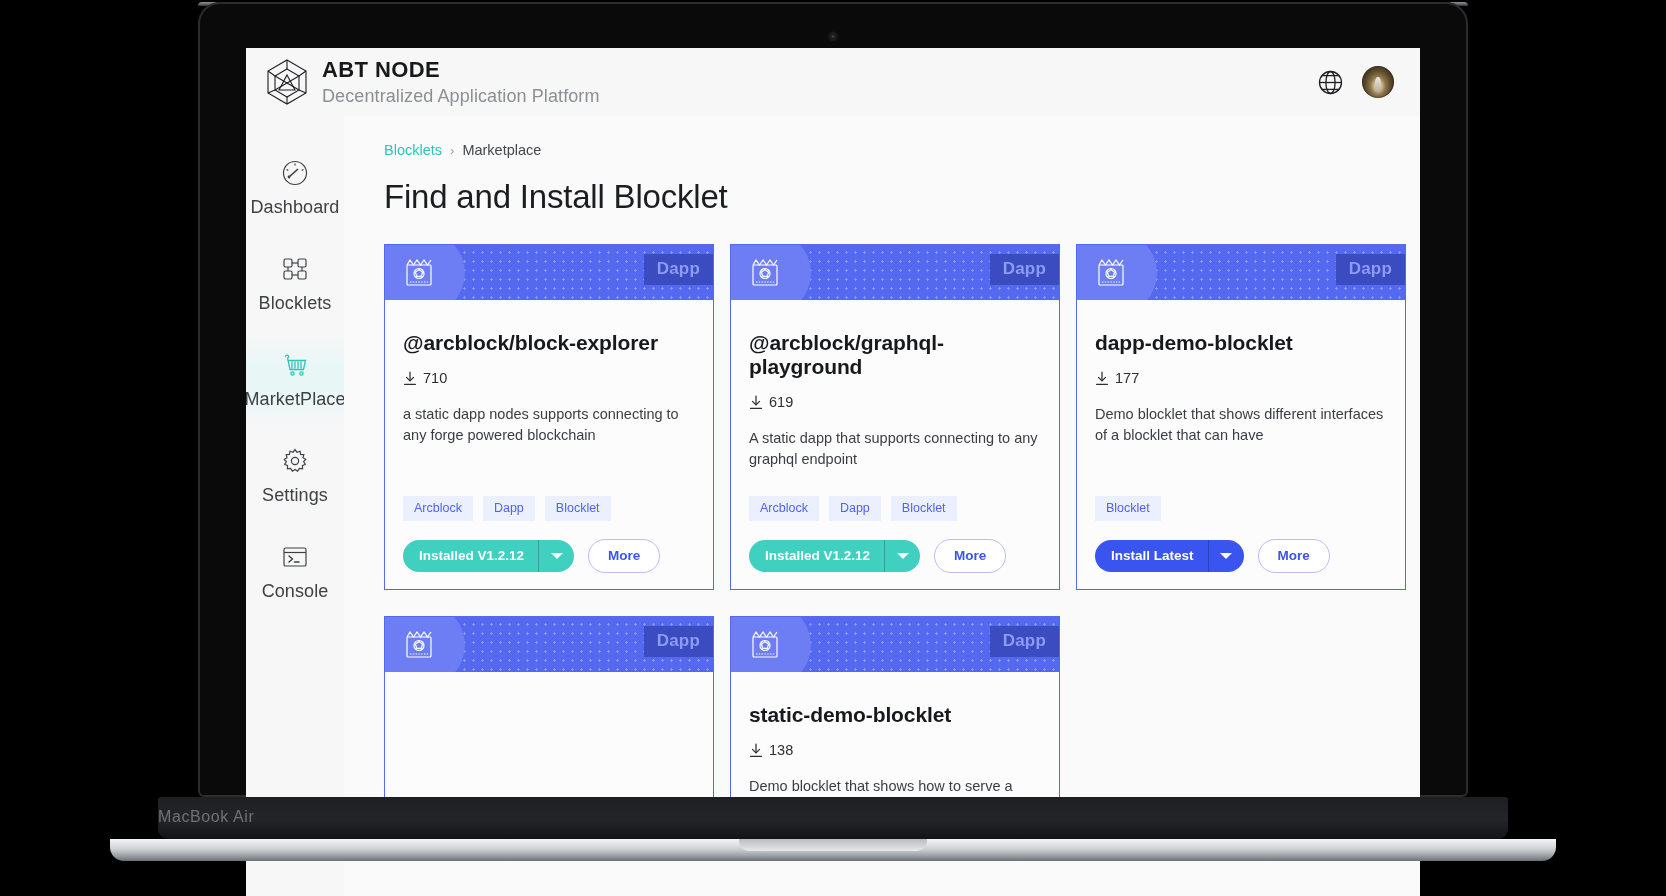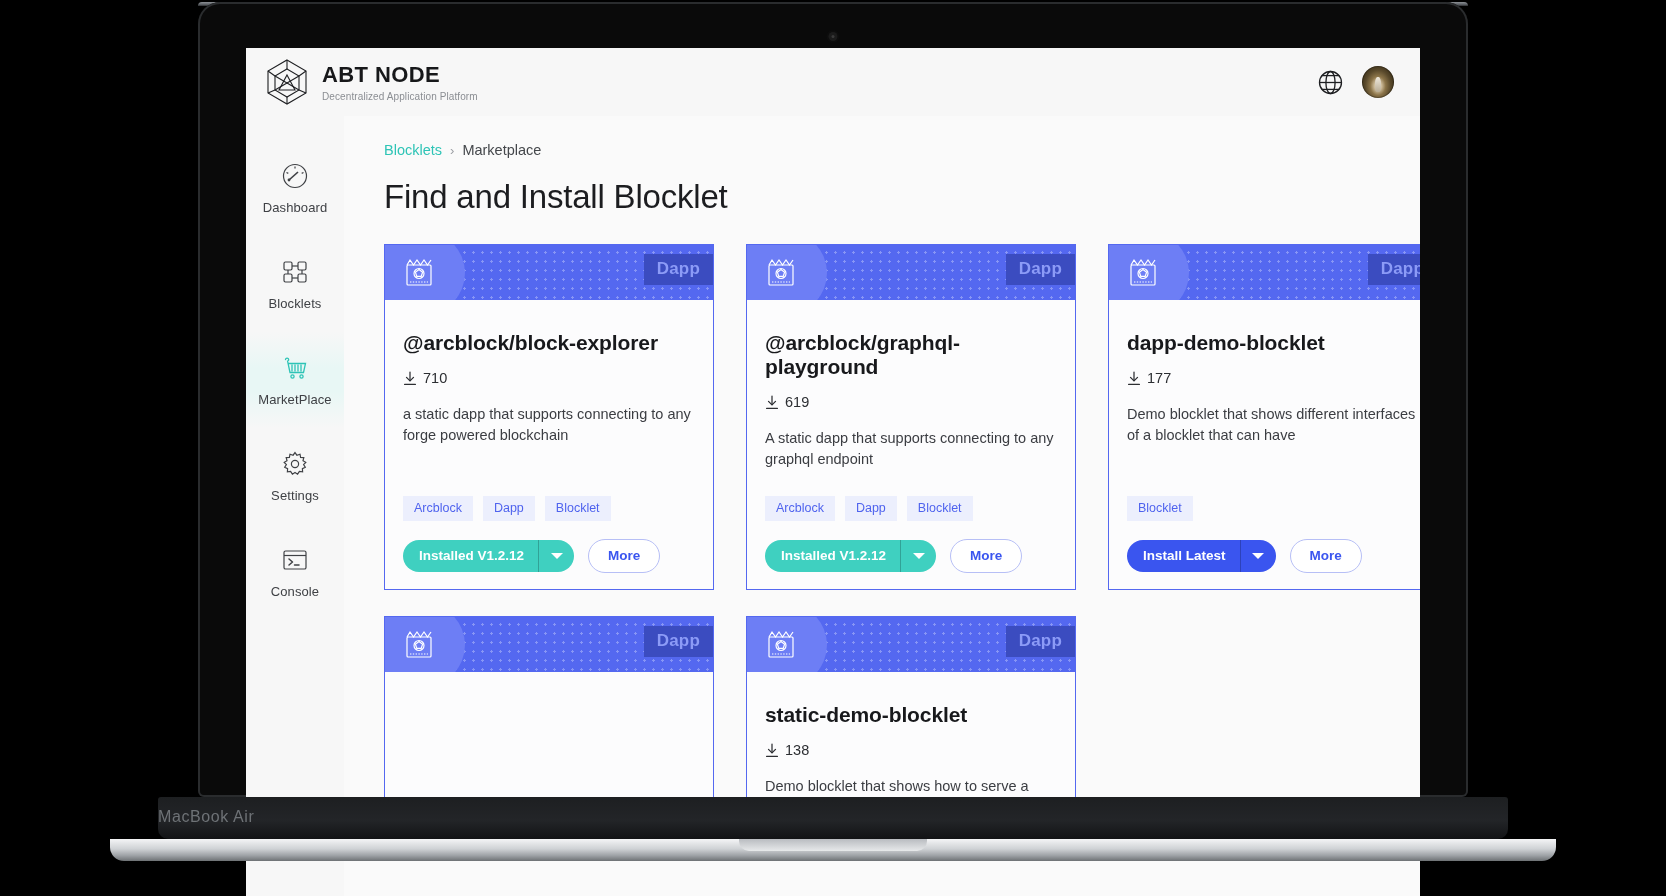--- a/index.html
+++ b/index.html
@@ -71,21 +71,21 @@
     height: 68px; background: #f7f7f7;
     display: flex; align-items: center; padding: 0 26px 0 18px;
     flex: 0 0 68px;
   }
   .brand { display: flex; align-items: center; gap: 12px; }
   .brand-mark { width: 46px; height: 50px; flex: 0 0 46px; }
   .brand-text .title {
     font-size: 22px; font-weight: bold; color: #17181a; letter-spacing: .4px; line-height: 1.15;
   }
   .brand-text .subtitle {
-    font-size: 10px; color: #8b8e93; margin-top: 3px; letter-spacing: .1px;
+    font-size: 18px; color: #8b8e93; margin-top: 3px; letter-spacing: .1px;
   }
   .topbar-spacer { flex: 1; }
   .topbar-actions { display: flex; align-items: center; gap: 18px; }
   .globe-icon { width: 27px; height: 27px; cursor: pointer; }
   .avatar {
     width: 32px; height: 32px; border-radius: 50%;
     background:
       radial-gradient(ellipse at 50% 62%, #efe7d8 0%, #cdbb99 16%, #8a7348 34%, #5a4a2c 56%, #3c3019 78%, #2a2113 100%);
     box-shadow: inset 0 0 0 1px rgba(0,0,0,.25);
     cursor: pointer; position: relative; overflow: hidden;
@@ -101,21 +101,21 @@
   
   .sidebar {
     width: 98px; flex: 0 0 98px; background: #f7f7f7;
     padding-top: 24px; display: flex; flex-direction: column; align-items: stretch;
   }
   .nav-item {
     height: 96px; display: flex; flex-direction: column;
     align-items: center; justify-content: center; gap: 9px;
     cursor: pointer; position: relative;
   }
-  .nav-item .nav-label { font-size: 13px; color: #3f4145; letter-spacing: .1px; }
+  .nav-item .nav-label { font-size: 18px; color: #3f4145; letter-spacing: .1px; }
   .nav-item.active { background: linear-gradient(180deg, rgba(230,248,246,0) 0%, #e8f7f5 38%, #e8f7f5 62%, rgba(230,248,246,0) 100%); }
   .nav-icon { width: 30px; height: 30px; display: block; }
 
   
   .content {
     flex: 1; background: #fafafa; padding: 26px 0 0 0;
     overflow: hidden; position: relative;
   }
   .content-inner { padding: 0 40px; }
 
@@ -124,21 +124,21 @@
   .breadcrumb .sep { color: #9b9ea3; font-size: 13px; }
   .breadcrumb .current { color: #44474b; }
 
   .page-title {
     font-size: 33px; color: #1c1d20; font-weight: normal;
     margin-top: 20px; margin-bottom: 28px; letter-spacing: -.2px;
   }
 
   .card-grid {
     display: grid; grid-template-columns: repeat(3, 330px);
-    gap: 26px 32px;
+    gap: 26px 16px;
   }
 
   .card {
     background: #fcfcfd; border: 1px solid #5468f0;
     display: flex; flex-direction: column; overflow: hidden;
   }
   .card-banner {
     height: 55px; position: relative; overflow: hidden;
     background-color: #5468f0;
     background-image: radial-gradient(rgba(255,255,255,.30) 1px, transparent 1.1px);
@@ -341,21 +341,21 @@
     <div class="card-body">
       <div class="card-title">@arcblock/block-explorer</div>
       <div class="card-downloads">
         <span class="dl-icon"><svg viewBox="0 0 14 15" width="14" height="15" fill="none" stroke="#2c2e32" stroke-width="1.25" stroke-linecap="round" stroke-linejoin="round">
   <line x1="7" y1="1" x2="7" y2="9.5"></line>
   <polyline points="3.5,6.4 7,9.9 10.5,6.4"></polyline>
   <line x1="1.6" y1="13.4" x2="12.4" y2="13.4"></line>
 </svg></span>
         <span>710</span>
       </div>
-      <div class="card-desc">a static dapp that supports connecting to any forge powered blockchain</div>
+      <div class="card-desc">a static dapp nodes supports connecting to any forge powered blockchain</div>
       <div class="card-tags">
                       <span class="tag">Arcblock</span>
                       <span class="tag">Dapp</span>
                       <span class="tag">Blocklet</span>
                     </div>
 
       <div class="card-actions">
         <div class="split-btn installed">
           <span class="main">Installed V1.2.12</span>
           <span class="caret">

